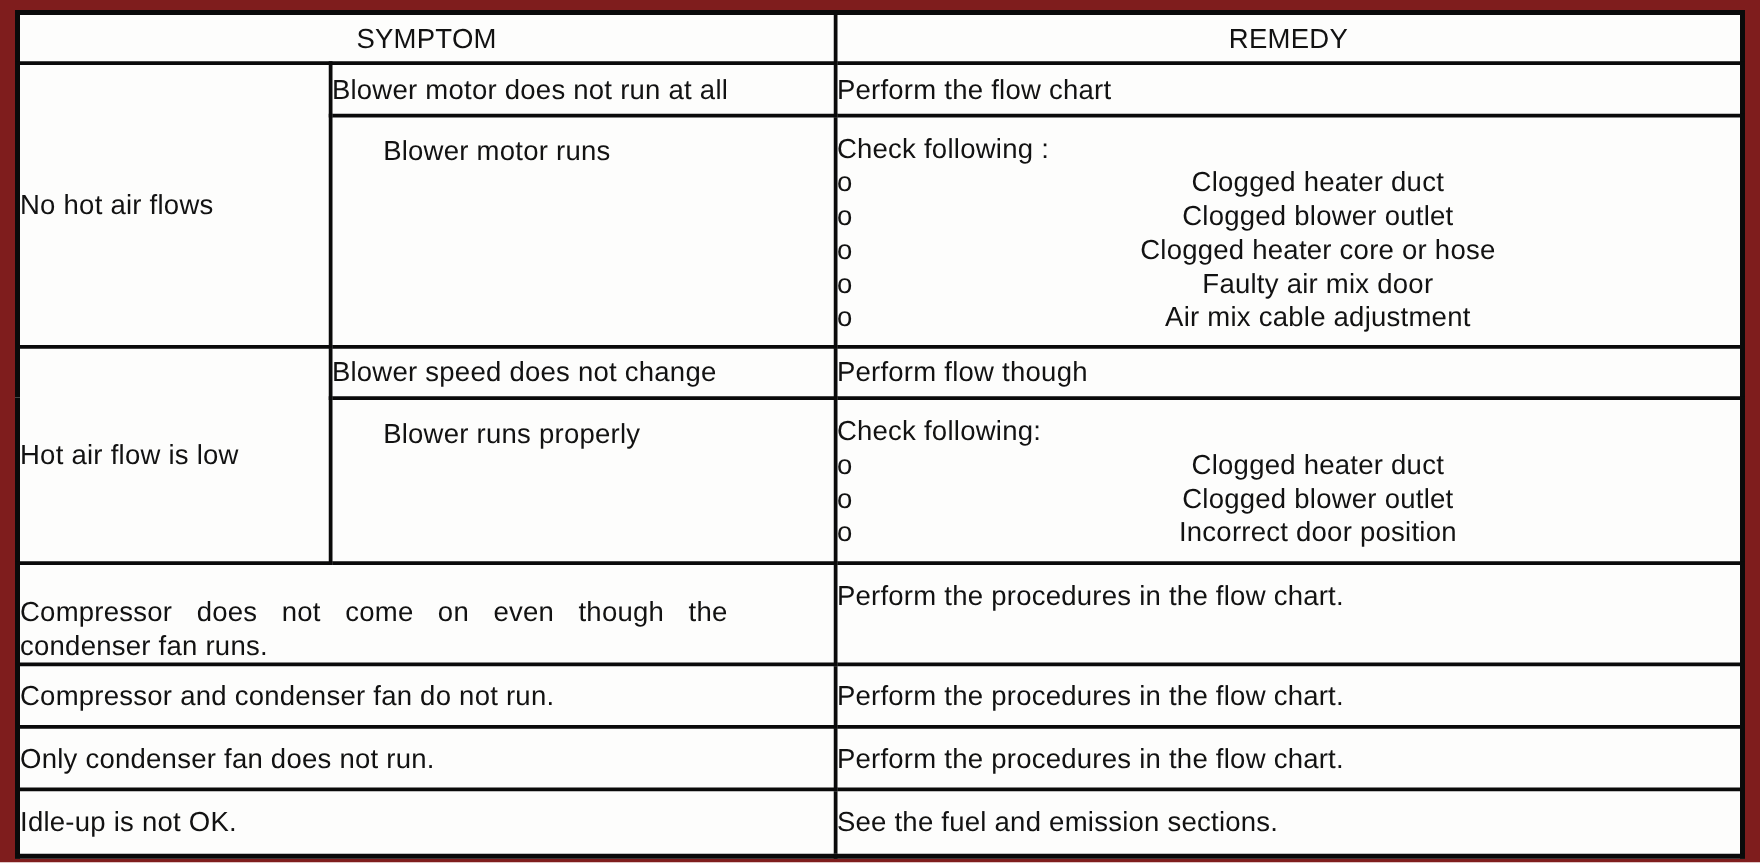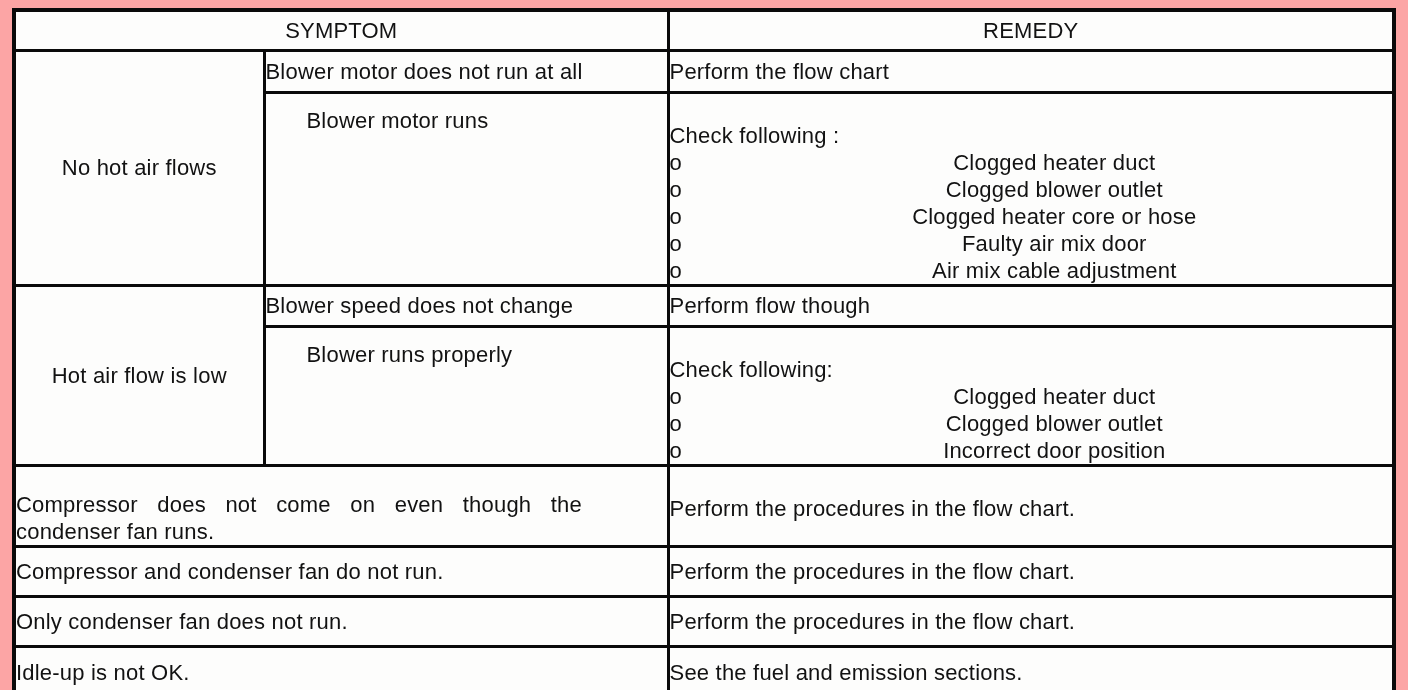--- a/index.html
+++ b/index.html
@@ -4,21 +4,21 @@
 <style>
   html, body {
     margin: 0;
     padding: 0;
     background: #ffffff;
   }
   .page {
     position: relative;
     width: 1408px;
     height: 690px;
-    background: #fca5a5;
+    background: #7f1d1d;
     font-family: "Liberation Sans", "DejaVu Sans", sans-serif;
     color: #121212;
     overflow: hidden;
   }
   table.trouble-table {
     position: absolute;
     left: 12px;
     top: 8px;
     width: 1380px;
     border-collapse: collapse;
@@ -52,36 +52,35 @@
 
   th.hdr {
     text-align: center;
     font-weight: 400;
     font-size: 23px;
     letter-spacing: 1.5px;
   }
   td.cat-cell {
     vertical-align: top;
     padding: 9px 10px 0 26px;
-    text-align: center;
   }
   td.sub-cell {
     padding: 0 8px 0 22px;
   }
   td.sub-cell.top {
     vertical-align: top;
     padding-top: 13px;
     padding-left: 41px;
   }
   td.rem-cell {
     padding: 0 10px 0 36px;
   }
   td.rem-cell.top {
     vertical-align: top;
-    padding-top: 28px;
+    padding-top: 11px;
   }
   td.sym-wide {
     padding: 0 14px 0 26px;
   }
   td.sym-wide.top {
     vertical-align: top;
     padding-top: 24px;
   }
   .justify-block {
     display: block;

